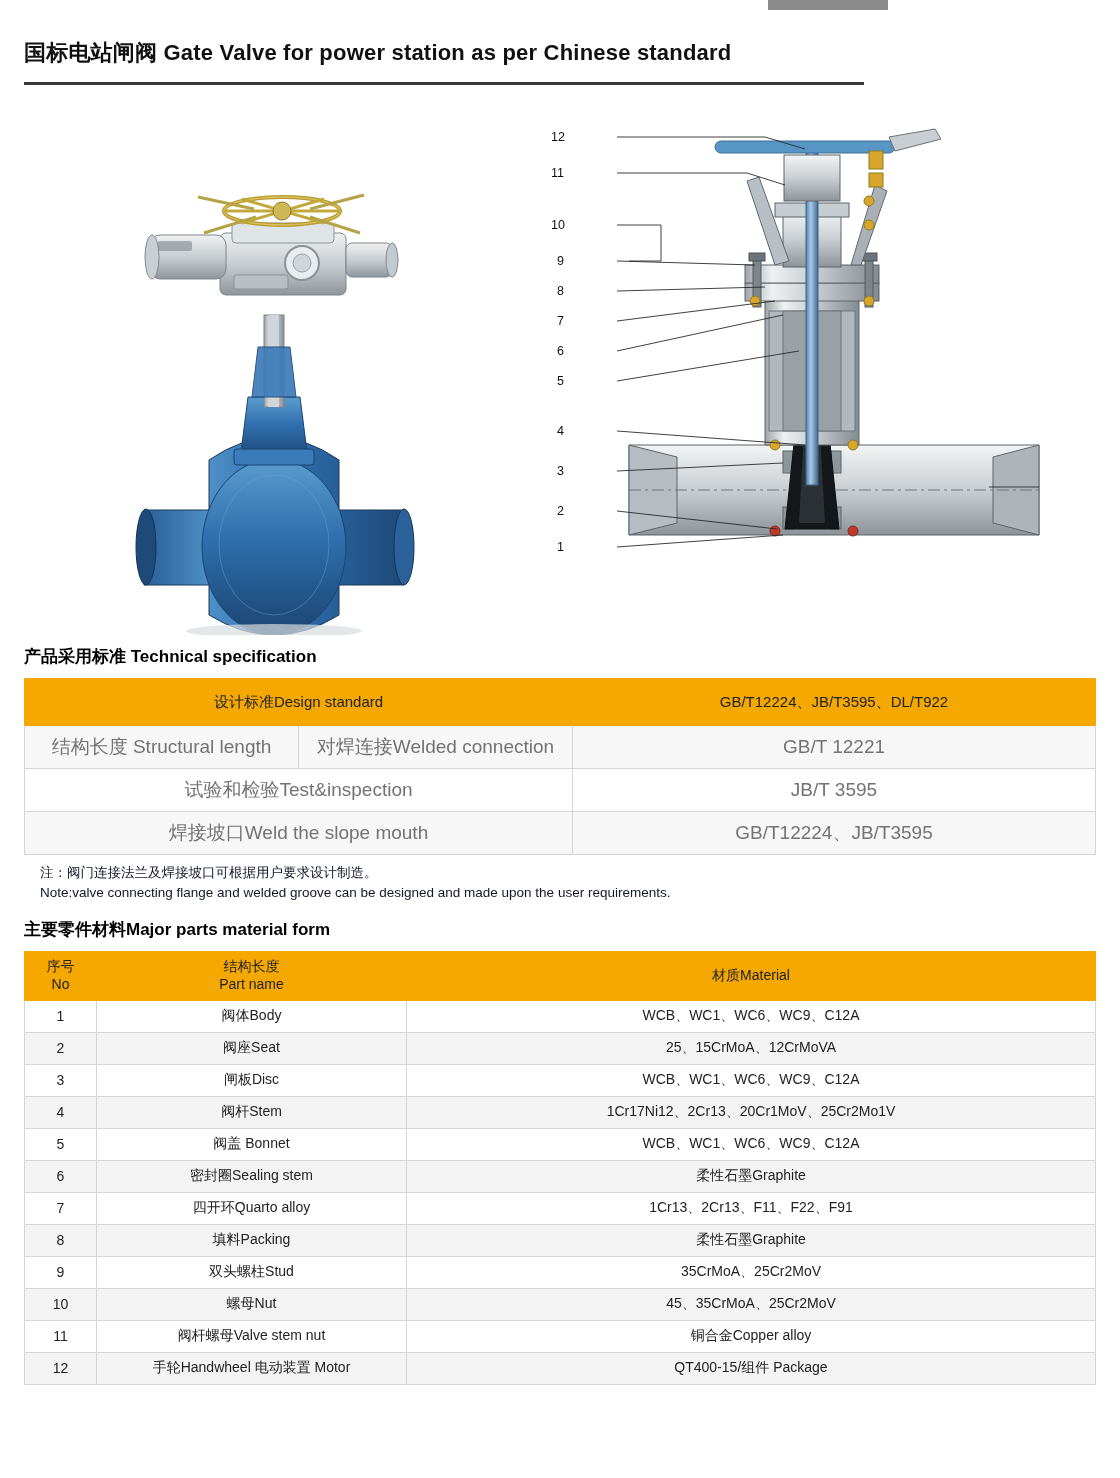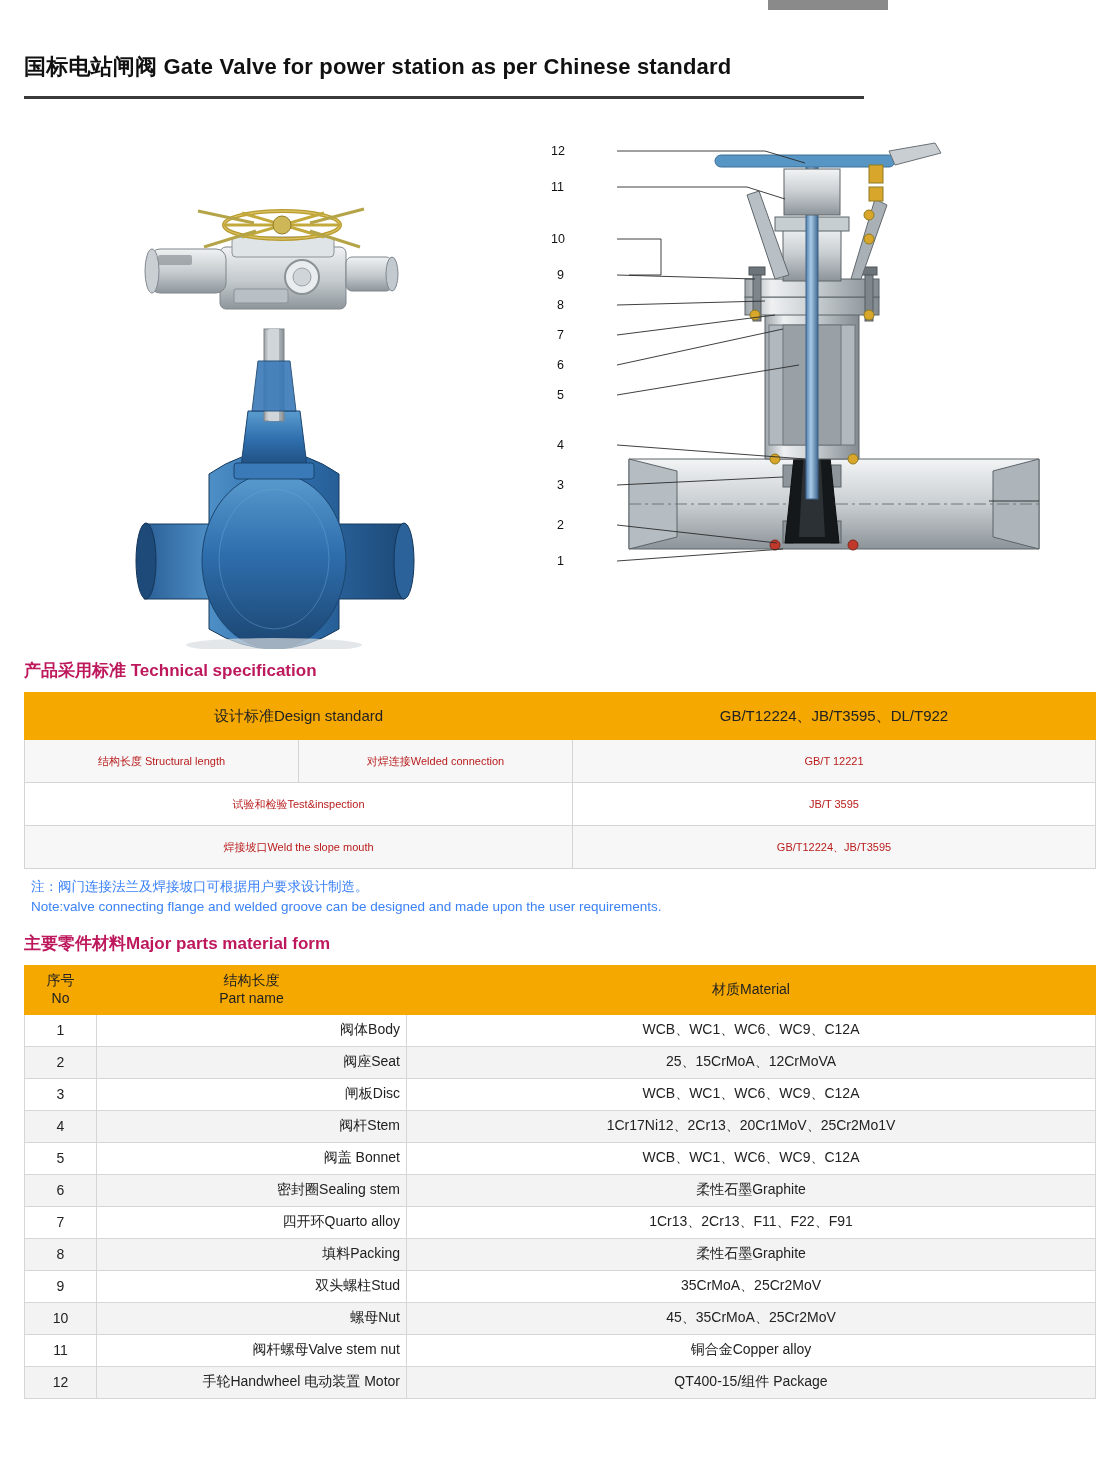--- a/index.html
+++ b/index.html
@@ -13,21 +13,21 @@
     font-family: "Liberation Sans", sans-serif;
     color: #1a1a1a;
     position: relative;
     overflow: hidden;
   }
   .page {
     position: relative;
     width: 888px;
     height: 1478px;
     box-sizing: border-box;
-    padding: 14px 24px;
+    padding: 0 24px;
     border-radius: 18px;
   }
   
   .top-corner {
     position: absolute;
     top: 0;
     right: 0;
     width: 120px;
     height: 10px;
     background: #8a8a8a;
@@ -63,36 +63,36 @@
     position: absolute;
     left: 545px;
     top: 30px;
     width: 520px;
     height: 500px;
   }
   
   .section-head {
     font-size: 17px;
     font-weight: bold;
-    color: #be185d;
+    color: #000000;
     margin: 0 0 10px 0;
   }
   .section-head .en {
     font-weight: bold;
   }
   
   table {
     border-collapse: collapse;
     width: 1072px;
     table-layout: fixed;
   }
   .spec-table td {
     border: 1px solid #d4d4d4;
-    font-size: 11px;
-    color: #b91c1c;
+    font-size: 19px;
+    color: #737373;
     height: 34px;
     padding: 4px 6px;
     text-align: center;
     background: #f7f7f7;
   }
   .spec-table tr.head td {
     background: #f5a800;
     color: #222;
     border-color: #f5a800;
     font-size: 15px;
@@ -100,23 +100,23 @@
     text-align: center;
   }
   .spec-table tr:nth-child(odd) td {
     background: #ffffff;
   }
   .spec-table tr.head td {
     background: #f5a800;
   }
   .note {
     font-size: 13.5px;
-    color: #3b82f6;
+    color: #0f172a;
     line-height: 1.5;
-    margin: 8px 0 14px 7px;
+    margin: 8px 0 14px 16px;
   }
   .parts-table td, .parts-table th {
     border: 1px solid #d6d6d6;
     font-size: 14px;
     color: #222;
     height: 27px;
     padding: 2px 6px;
     text-align: center;
   }
   .parts-table thead th {
@@ -127,21 +127,21 @@
     height: 44px;
     line-height: 1.25;
   }
   .parts-table tbody tr:nth-child(even) td {
     background: #f3f3f3;
   }
   .parts-table tbody tr:nth-child(odd) td {
     background: #ffffff;
   }
   .parts-table td.name {
-    text-align: right;
+    text-align: center;
   }
   
   .callout-num {
     position: absolute;
     font-size: 12.5px;
     color: #111;
     font-family: "Liberation Sans", sans-serif;
   }
 </style>
 </head>

